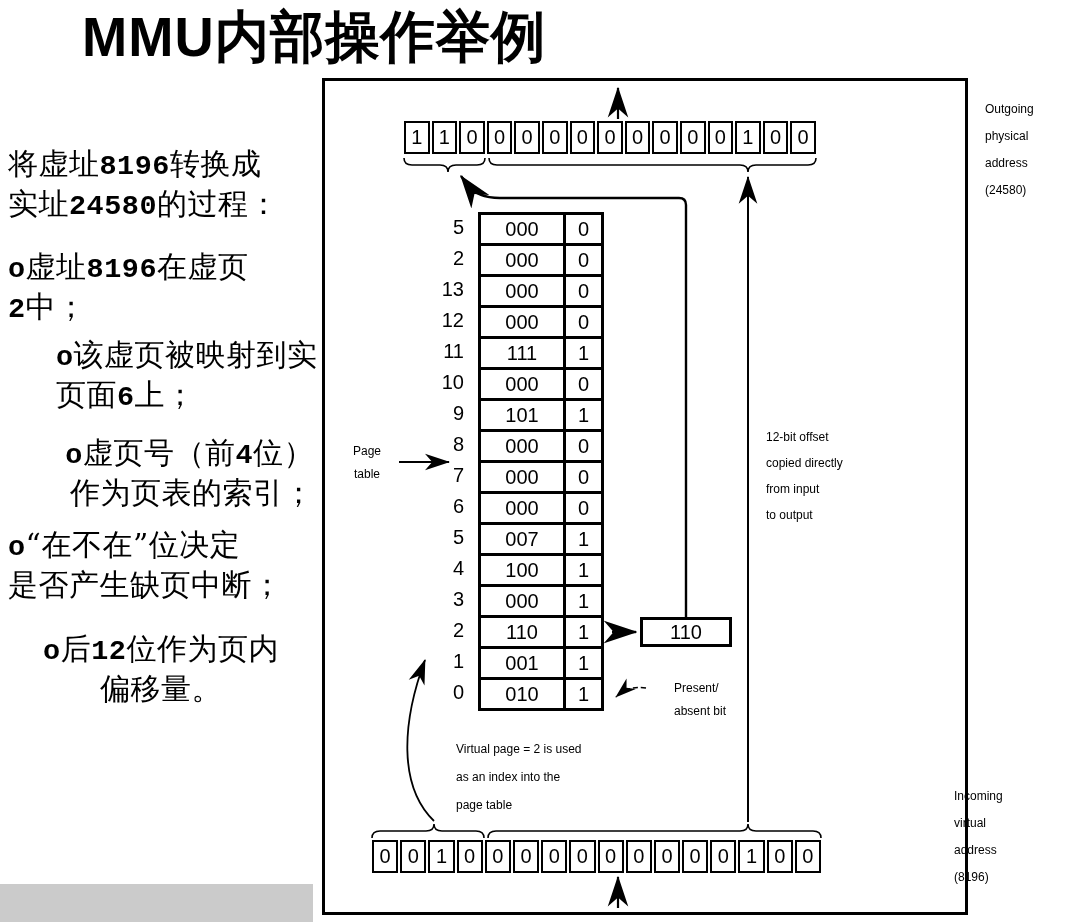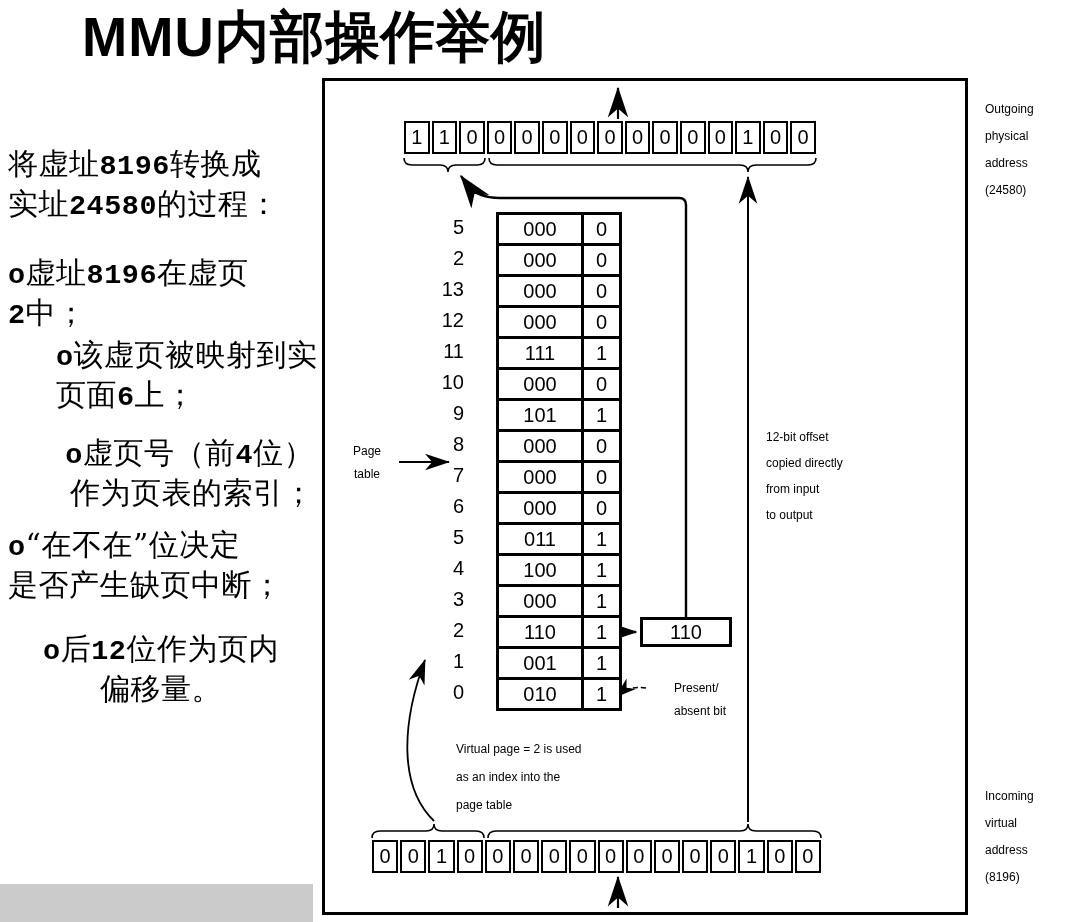--- a/index.html
+++ b/index.html
@@ -35,47 +35,47 @@
   #botbits{left:372px;top:840px;}
   #botbits .bit{width:26.2px;}
   
   #ptindex{left:420px;top:212px;width:50px;}
   .pt-idx{height:31px;line-height:31px;text-align:right;padding-right:6px;font-size:20px;}
   #ptable{left:478px;top:212px;}
   .pt-row{display:flex;margin-top:-3px;}
   .pt-row:first-child{margin-top:0;}
   .pt-val,.pt-bit{
     height:34px;border:3px solid #000;box-sizing:border-box;background:#fff;
-    text-align:center;line-height:28px;font-size:20px;margin-left:18px;
+    text-align:center;line-height:28px;font-size:20px;
   }
   .pt-val{width:88px;}
   .pt-bit{width:41px;margin-left:-3px;}
   
   #framebox{
     left:640px;top:617px;width:92px;height:30px;border:3px solid #000;box-sizing:border-box;
     text-align:center;line-height:24px;font-size:20px;background:#fff;
   }
   
   .dlabel{font-size:12px;line-height:27px;white-space:pre-line;}
   #lbl-outgoing{left:985px;top:96px;width:100px;}
-  #lbl-incoming{left:985px;top:783px;width:100px;}
+  #lbl-incoming{left:954px;top:783px;width:100px;}
   #lbl-offset{left:766px;top:424px;width:160px;line-height:26px;}
   #lbl-pagetable{left:337px;top:440px;width:60px;text-align:center;line-height:23px;}
   #lbl-present{left:650px;top:677px;width:140px;line-height:23px;margin-left:24px;}
   #lbl-vpnote{left:456px;top:735px;width:240px;line-height:28px;}
   svg{position:absolute;left:0;top:0;pointer-events:none;}
 </style>
 </head>
 <body>
 
 <div id="title" class="abs">MMU内部操作举例</div>
 
 <div class="abs ltext" style="top:145px;"><span>将虚址</span><span class="seg-b">8196</span><span>转换成</span><span>
 </span><span>实址</span><span class="seg-b">24580</span><span>的过程：</span></div>
-<div class="abs ltext" style="top:254px;"><span class="seg-b">o</span><span>虚址</span><span class="seg-b">8196</span><span>在虚页</span><span>
+<div class="abs ltext" style="top:248px;"><span class="seg-b">o</span><span>虚址</span><span class="seg-b">8196</span><span>在虚页</span><span>
 </span><span class="seg-b">2</span><span>中；</span></div>
 <div class="abs ltext" style="top:336px;margin-left:48px;"><span class="seg-b">o</span><span>该虚页被映射到实</span><span>
 </span><span>页面</span><span class="seg-b">6</span><span>上；</span></div>
 <div class="abs ltext" style="top:434px;text-align:right;"><span class="seg-b">o</span><span>虚页号（前</span><span class="seg-b">4</span><span>位）</span><span>
 </span><span>作为页表的索引；</span></div>
 <div class="abs ltext" style="top:526px;"><span class="seg-b">o</span><span>“在不在”位决定</span><span>
 </span><span>是否产生缺页中断；</span></div>
 <div class="abs ltext" style="top:630px;text-align:center;"><span class="seg-b">o</span><span>后</span><span class="seg-b">12</span><span>位作为页内</span><span>
 </span><span>偏移量。</span></div>
 
@@ -204,21 +204,21 @@
     </div>
   <div class="pt-row">
       <div class="pt-val">000</div>
       <div class="pt-bit">0</div>
     </div>
   <div class="pt-row">
       <div class="pt-val">000</div>
       <div class="pt-bit">0</div>
     </div>
   <div class="pt-row">
-      <div class="pt-val">011</div>
+      <div class="pt-val">007</div>
       <div class="pt-bit">1</div>
     </div>
   <div class="pt-row">
       <div class="pt-val">100</div>
       <div class="pt-bit">1</div>
     </div>
   <div class="pt-row">
       <div class="pt-val">000</div>
       <div class="pt-bit">1</div>
     </div>

